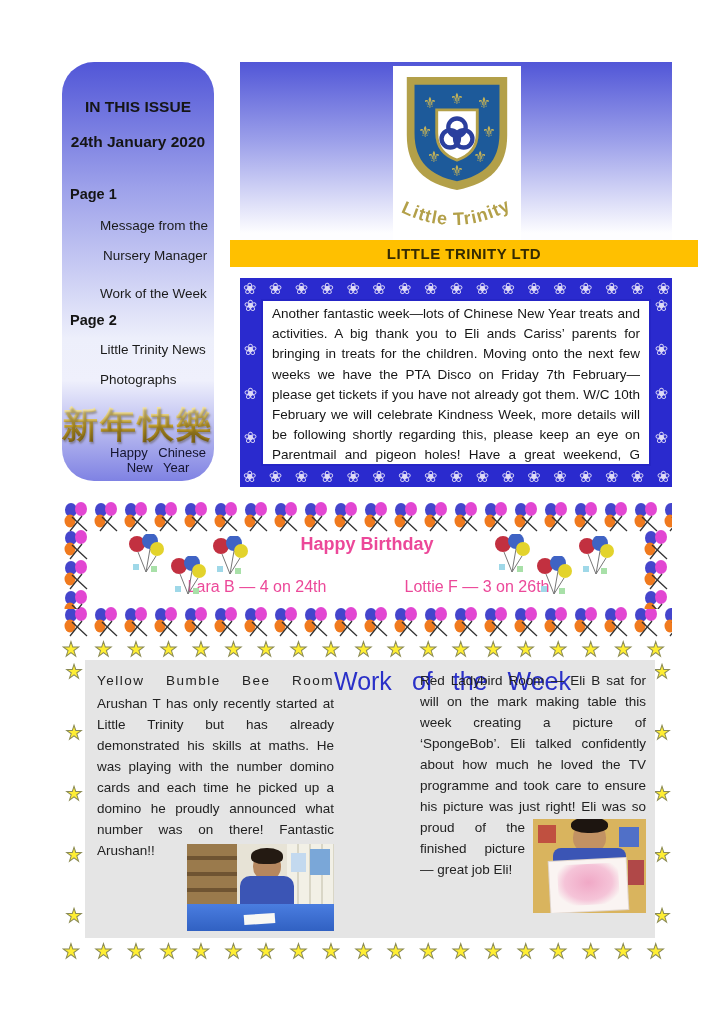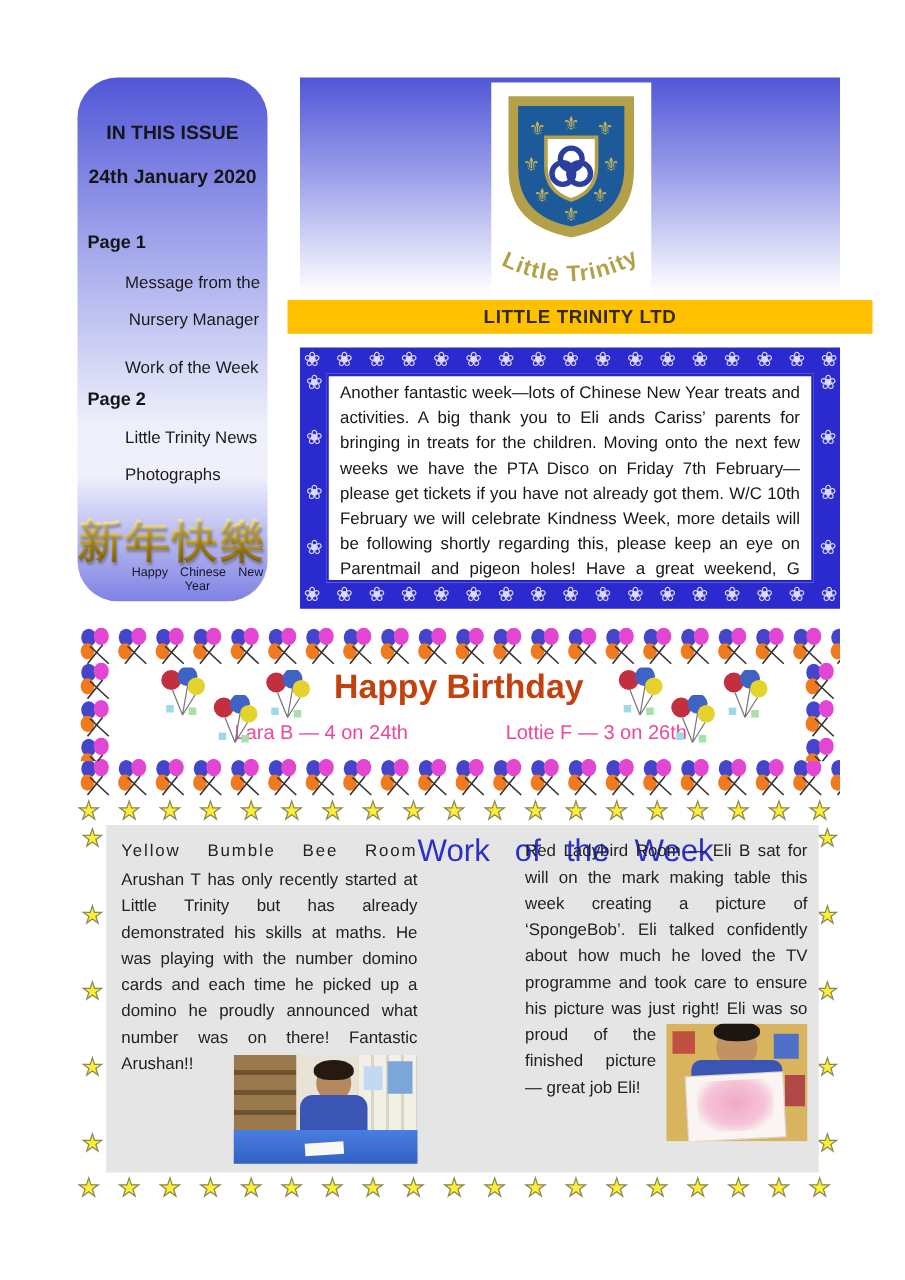--- a/index.html
+++ b/index.html
@@ -13,21 +13,21 @@
   .sb-date{position:absolute;top:71px;left:0;width:100%;text-align:center;font-weight:bold;font-size:15.5px;color:#151515;}
   .sb-page{position:absolute;left:8px;font-weight:bold;font-size:14.5px;color:#151515;}
   .sb-item{position:absolute;left:38px;font-size:13.5px;color:#1a1a1a;}
   .sb-p1{top:124px;} .sb-i1a{top:156px;} .sb-i1b{top:186px;left:41px;} .sb-i2{top:224px;}
   .sb-p2{top:250px;} .sb-i3{top:280px;} .sb-i4{top:310px;}
   .sb-cny{position:absolute;left:0;bottom:6px;width:100%;text-align:center;}
   .cny-chars{font-size:36px;font-weight:bold;line-height:38px;color:#c8a42b;
              background:linear-gradient(180deg,#f3e3a2 10%,#c8a42b 55%,#8d701c 95%);
              -webkit-background-clip:text;background-clip:text;-webkit-text-fill-color:transparent;
              text-shadow:1px 2px 2px rgba(60,45,5,.35);letter-spacing:2px;text-align:center;}
-  .cny-caption{font-size:10px;color:#14142e;word-spacing:7px;margin-top:1px;margin-left:40px;}
+  .cny-caption{font-size:13px;color:#14142e;word-spacing:7px;margin-top:1px;margin-left:40px;}
 
   
   .header{position:absolute;left:240px;top:62px;width:432px;height:178px;
           background:linear-gradient(180deg,#5156d7 0%,#9da1ea 45%,#fdfdff 96%);}
   .logo-box{position:absolute;left:153px;top:4px;width:128px;height:174px;background:#ffffff;}
   .logo-shield{position:absolute;left:8px;top:5px;}
   .logo-arc{position:absolute;left:0px;bottom:0px;}
   .goldbar{position:absolute;left:230px;top:240px;width:468px;height:27px;background:#ffc000;
            text-align:center;line-height:27px;font-weight:bold;font-size:15px;color:#342a02;letter-spacing:.5px;}
 
@@ -46,21 +46,21 @@
 
   
   .birthday{position:absolute;left:62px;top:502px;width:610px;height:135px;background:#ffffff;}
   .bstrip{position:absolute;display:flex;overflow:hidden;}
   .bstrip-top{top:0;left:0;right:0;height:30px;}
   .bstrip-bottom{bottom:0;left:0;right:0;height:30px;}
   .bstrip-left{left:0;top:28px;bottom:28px;width:30px;flex-direction:column;}
   .bstrip-right{right:0;top:28px;bottom:28px;width:30px;flex-direction:column;}
   .bstrip svg{flex:0 0 auto;}
   .bday-title{position:absolute;top:32px;left:0;width:100%;text-align:center;
-              font-size:27px;font-weight:bold;color:#c2410c;}
+              font-size:18px;font-weight:bold;color:#ec4899;}
   .bday-name{position:absolute;top:76px;width:180px;text-align:center;font-size:16px;color:#ec4899;}
   .bday-name-1{left:105px;} .bday-name-2{left:325px;}
   .bouquet{position:absolute;width:44px;height:44px;}
   .bq1{left:62px;top:32px;} .bq2{left:104px;top:54px;} .bq3{left:146px;top:34px;}
   .bq4{left:428px;top:32px;} .bq5{left:470px;top:54px;} .bq6{left:512px;top:34px;}
 
   
   .starsec{position:absolute;left:62px;top:638px;width:610px;height:324px;background:#ffffff;}
   .star-strip{position:absolute;overflow:hidden;white-space:nowrap;color:#ffee33;
               -webkit-text-stroke:1px #8a8a55;}

